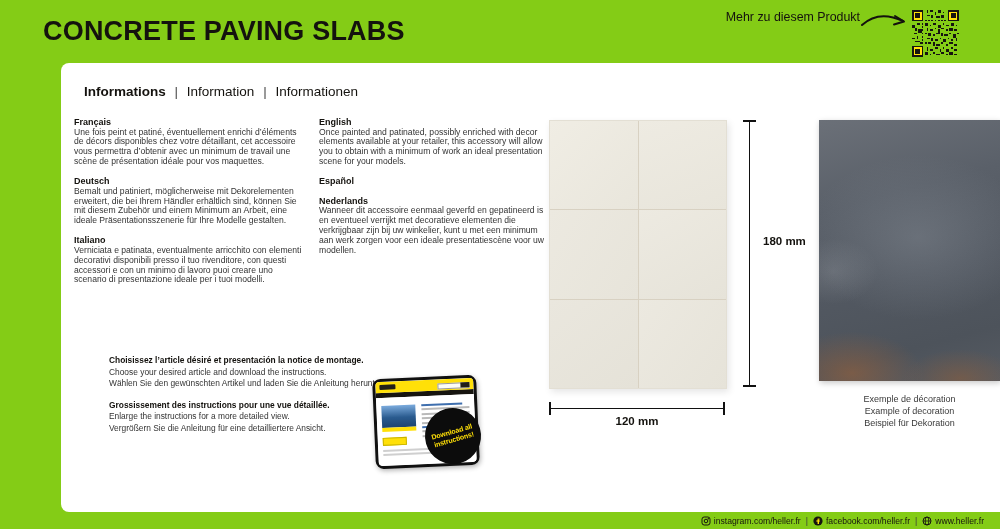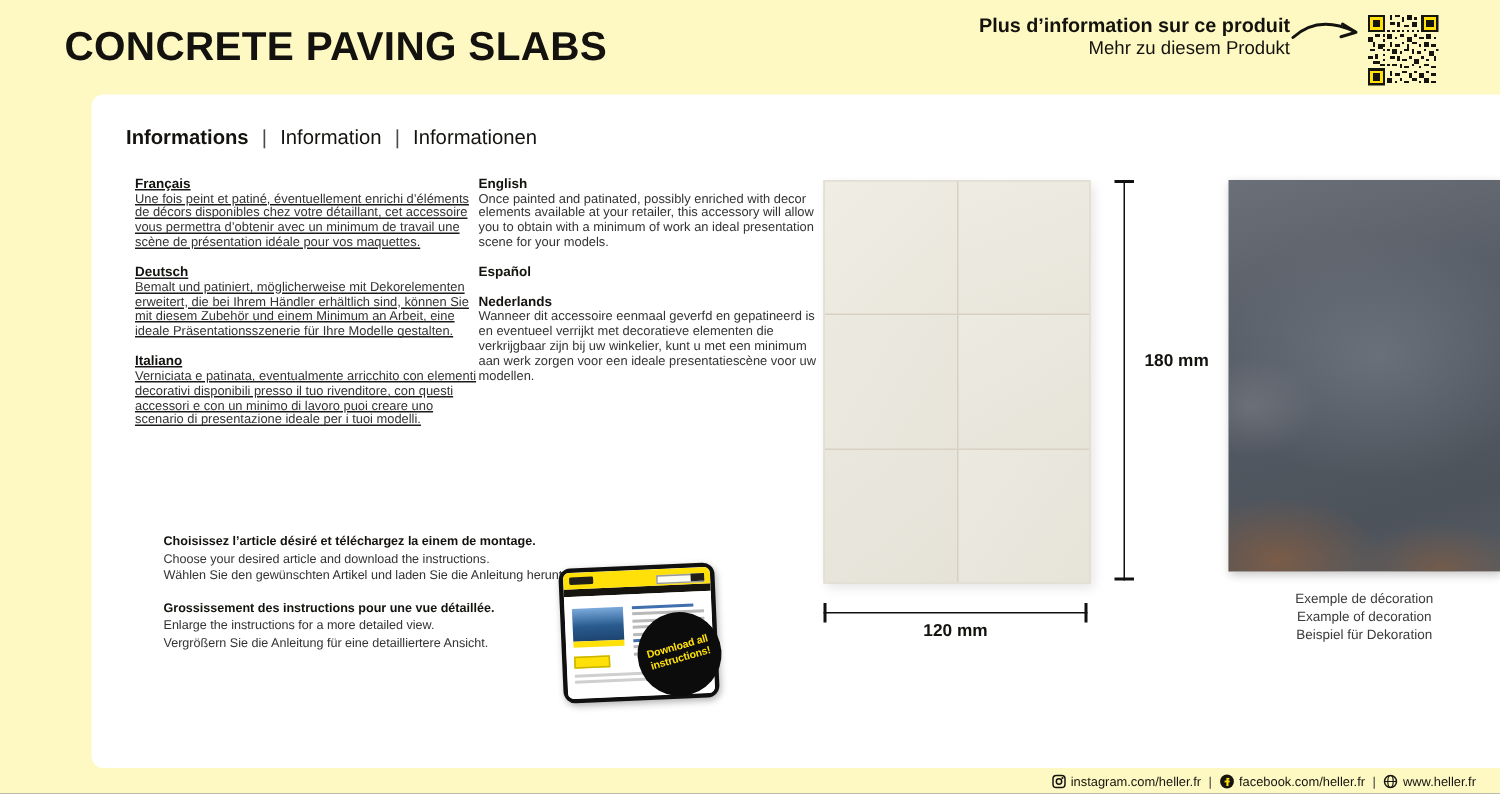--- a/index.html
+++ b/index.html
@@ -1,35 +1,35 @@
 <!DOCTYPE html>
 <html><head>
 <meta charset="utf-8">
 <style>
   html,body{margin:0;padding:0;background:#888;}
-  .page{position:relative;width:1000px;height:529px;background:#fef9c3;overflow:hidden;
+  .page{position:relative;width:1000px;height:529px;background:#84cc16;overflow:hidden;
         font-family:"Liberation Sans",sans-serif;color:#1a1a1a;}
 
   
   .page-title{position:absolute;left:43px;top:16px;margin:0;font-size:27px;font-weight:800;
               letter-spacing:0.2px;color:#14120e;}
   .more-info{position:absolute;top:10px;right:140px;text-align:right;color:#14120e;line-height:14.5px;}
   .mi-fr{font-size:13.2px;font-weight:700;}
   .mi-en,.mi-de{font-size:12.4px;font-weight:400;}
   .arrow-svg{position:absolute;left:860px;top:10px;}
   .qr{position:absolute;left:912px;top:10px;width:47px;height:47px;}
 
   
   .card{position:absolute;left:20px;top:63px;width:965px;height:449px;background:#ffffff;border-radius:8px;margin-left:41px;}
   .info-heading{position:absolute;left:23px;top:21px;margin:0;font-size:13.5px;font-weight:400;color:#14120e;}
   .info-heading .hb{font-weight:700;}
   .info-heading .sep{margin:0 5px;color:#4a4a4a;font-weight:300;}
 
   .lang-col{position:absolute;top:54px;width:228px;}
-  .col-1{left:29px;text-decoration:underline;}
+  .col-1{left:13px;}
   .col-2{left:258px;}
   .lang-block{margin-bottom:9px;}
   .lang-name{margin:0;font-size:9px;font-weight:700;color:#14120e;line-height:10.5px;}
   .lang-text{margin:0;font-size:8.6px;line-height:9.9px;color:#333;}
 
   
   .slab{position:absolute;left:488px;top:57px;width:176px;height:267px;display:grid;
         grid-template-columns:1fr 1fr;grid-template-rows:1fr 1fr 1fr;gap:1px;background:#d8d1c2;
         border:1px solid #e3dfd4;box-shadow:2px 3px 7px rgba(0,0,0,0.10);}
   .tile{background:#ebe8df;}
@@ -107,21 +107,20 @@
   .f-sep{font-weight:300;color:#3a3a3a;}
 </style>
 </head>
 <body>
 
 <div class="page">
 
   <h1 class="page-title">CONCRETE PAVING SLABS</h1>
 
   <div class="more-info">
-    <div class="mi-fr">Plus d’information sur ce produit</div>
     <div class="mi-de">Mehr zu diesem Produkt</div>
   </div>
 
   <svg class="arrow-svg" width="50" height="24" viewBox="0 0 50 24">
     <path d="M2,15 C14,4 28,4 43,11" fill="none" stroke="#14120e" stroke-width="2" stroke-linecap="round"></path>
     <path d="M44,11.5 L35,6 M44,11.5 L34,14.5" fill="none" stroke="#14120e" stroke-width="2" stroke-linecap="round"></path>
   </svg>
 
   <svg class="qr" viewBox="0 0 29 29" shape-rendering="crispEdges">
     <path fill="#16140f" d="M0,0h7v7h-7z M22,0h7v7h-7z M0,22h7v7h-7z"></path>
@@ -201,21 +200,21 @@
 
     <div class="deco-img"></div>
     <div class="deco-captions">
       <div>Exemple de décoration</div>
       <div>Example of decoration</div>
       <div>Beispiel für Dekoration</div>
     </div>
 
     <div class="dl-block">
       <p>
-        <span class="dl-bold">Choisissez l’article désiré et téléchargez la einem de montage.</span>
+        <span class="dl-bold">Choisissez l’article désiré et presentación la notice de montage.</span>
         <span class="dl-line">Choose your desired article and download the instructions.</span>
         <span class="dl-line">Wählen Sie den gewünschten Artikel und laden Sie die Anleitung herunter.</span>
       </p>
       <p>
         <span class="dl-bold">Grossissement des instructions pour une vue détaillée.</span>
         <span class="dl-line">Enlarge the instructions for a more detailed view.</span>
         <span class="dl-line">Vergrößern Sie die Anleitung für eine detailliertere Ansicht.</span>
       </p>
     </div>
 

